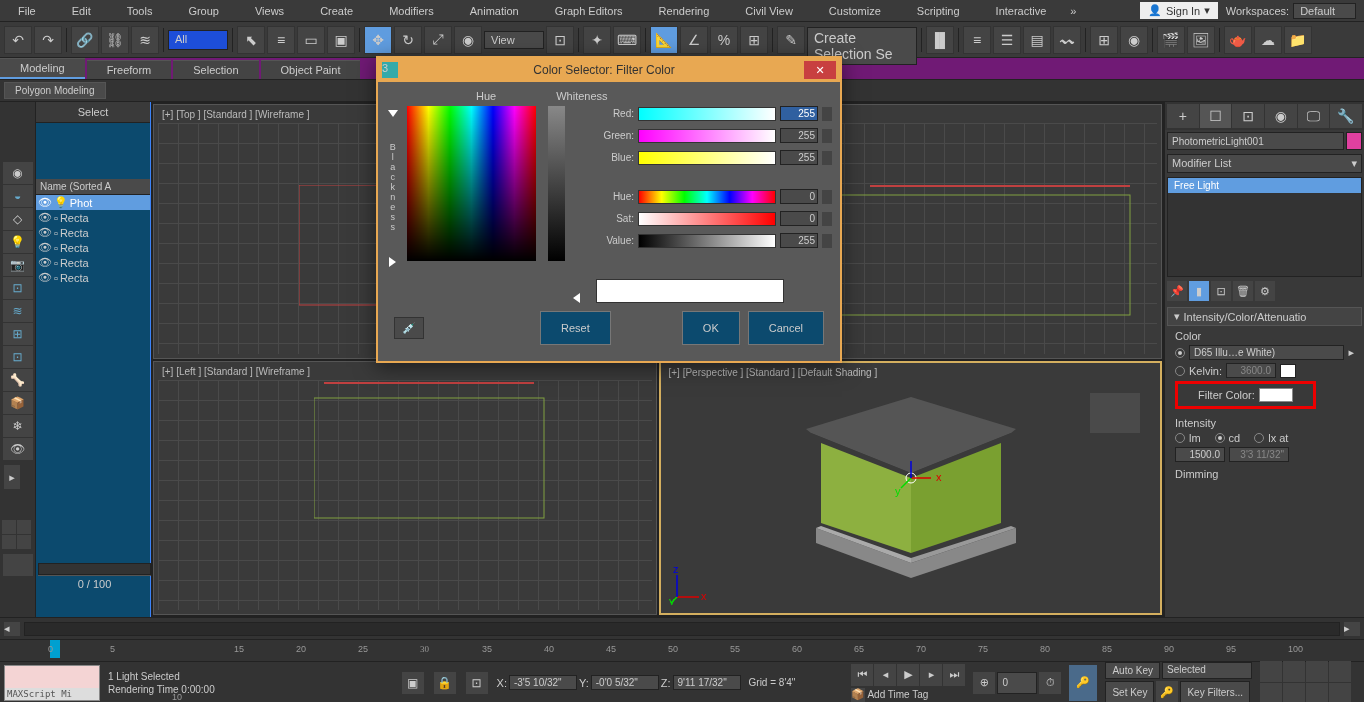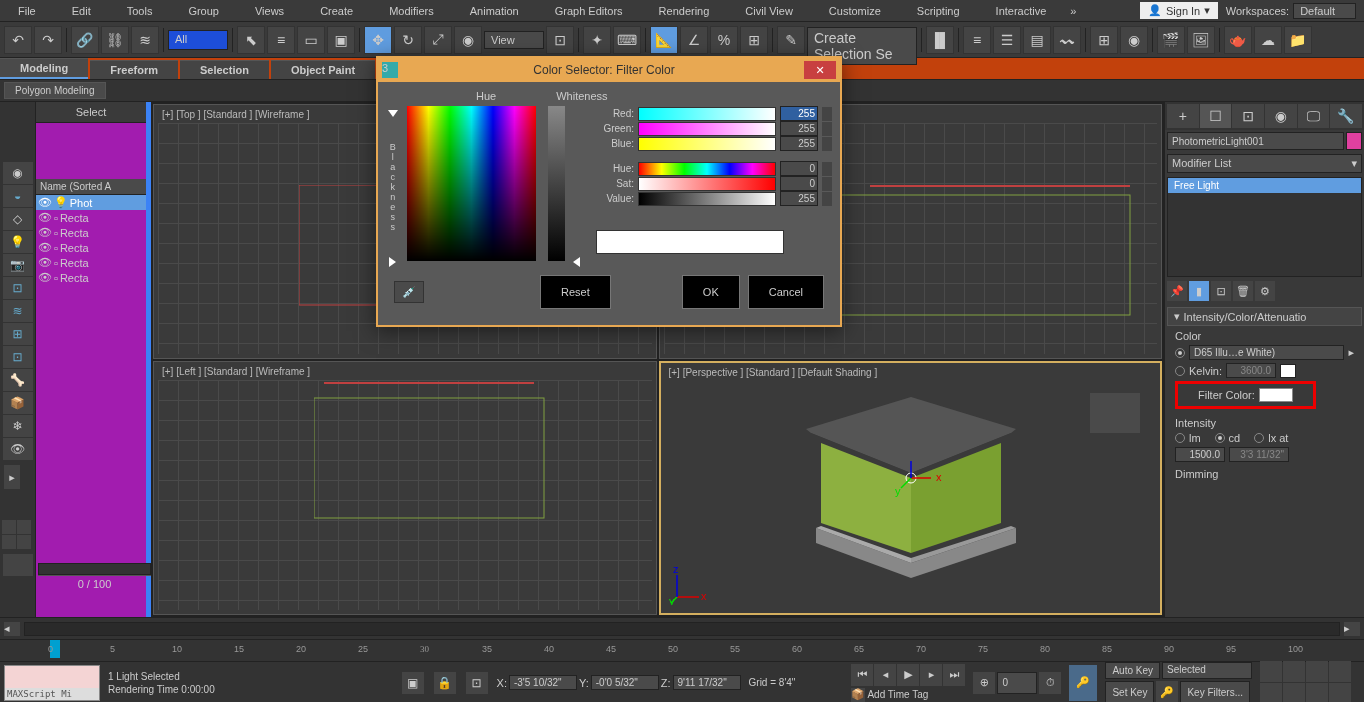--- a/index.html
+++ b/index.html
@@ -17,37 +17,37 @@
     .main-toolbar { height: 36px; background: #3a3a3a; display: flex; align-items: center; border-bottom: 1px solid #222; padding: 0 4px; gap: 2px; }
     .toolbar-btn { width: 28px; height: 28px; background: #444; border: 1px solid #333; display: flex; align-items: center; justify-content: center; cursor: pointer; color: #ccc; font-size: 14px; }
     .toolbar-btn.small { width: 24px; height: 24px; font-size: 12px; }
     .toolbar-btn.active { background: #609de0; }
     .toolbar-sep { width: 1px; height: 24px; background: #222; margin: 0 2px; }
     .all-select { background: #1d4ed8; color: #ccc; border: 1px solid #222; padding: 2px 20px 4px 6px; width: 60px; }
     .view-select { background: #4a4a4a; color: #ccc; border: 1px solid #222; padding: 2px 20px 2px 6px; width: 60px; }
     .create-sel { background: #4a4a4a; color: #ccc; border: 1px solid #222; padding: 2px 6px; width: 110px; font-size: 14px; margin-top: 12px; }
     
     
-    .ribbon-tabs { height: 22px; background: #c2410c; display: flex; align-items: flex-end; border-bottom: 1px solid #222; font-weight: bold; }
+    .ribbon-tabs { height: 22px; background: #701a75; display: flex; align-items: flex-end; border-bottom: 1px solid #222; }
     .ribbon-tab { padding: 3px 20px; background: #444; color: #ccc; border-top: 1px solid #555; cursor: pointer; margin-right: 2px; }
     .ribbon-tab.active { background: #4a4a4a; border-bottom: 2px solid #609de0; }
     .ribbon-panel { height: 22px; background: #333; display: flex; align-items: center; border-bottom: 1px solid #222; padding-left: 4px; }
     .ribbon-panel-label { background: #4a4a4a; padding: 2px 10px; font-size: 10px; border: 1px solid #555; }
     
     
     .main-content { display: flex; height: 515px; }
     
     
     .left-sidebar { width: 36px; background: #333; border-right: 1px solid #222; display: flex; flex-direction: column; gap: 1px; padding-top: 60px; }
     .side-btn { width: 30px; height: 22px; background: #444; margin: 0 auto; display: flex; align-items: center; justify-content: center; color: #ccc; font-size: 12px; }
     .side-btn.blue { color: #6ac; }
     .expand-btn { width: 16px; height: 24px; background: #444; display: flex; align-items: center; justify-content: center; margin: 4px 0 0 4px; }
     
     
-    .scene-explorer { width: 115px; background: #a21caf; border-right: 5px solid #3b82f6; }
+    .scene-explorer { width: 115px; background: #0c4a6e; border-right: 1px solid #3b82f6; }
     .select-header { background: #3a3a3a; color: #ccc; text-align: center; padding: 4px; border-bottom: 1px solid #222; }
     .scene-toolbar { height: 56px; }
     .scene-list-header { background: #4a4a4a; padding: 2px 4px; border-bottom: 1px solid #222; font-size: 10px; }
     .scene-item { display: flex; align-items: center; padding: 1px 2px; gap: 2px; font-size: 10px; }
     .scene-item.selected { background: #609de0; color: #fff; }
     .scene-bottom { position: absolute; bottom: 110px; left: 38px; width: 113px; font-size: 10px; }
     .scene-scroll { height: 12px; background: #333; border: 1px solid #222; }
     .scene-count { text-align: center; padding: 2px; border-top: 1px solid #555; }
     
     
@@ -112,39 +112,39 @@
     .dialog-titlebar { height: 24px; background: #e8a852; display: flex; align-items: center; padding: 0 4px; }
     .dialog-icon { width: 16px; height: 16px; background: #3aa; margin-right: 6px; }
     .dialog-title { flex: 1; text-align: center; color: #333; font-size: 12px; }
     .dialog-close { width: 32px; height: 18px; background: #c84040; color: #fff; display: flex; align-items: center; justify-content: center; font-size: 11px; cursor: pointer; }
     .dialog-body { padding: 8px; background: #595959; }
     .dialog-labels { display: flex; padding-left: 40px; gap: 60px; color: #ccc; font-size: 11px; margin-bottom: 4px; }
     .color-picker-area { display: flex; gap: 8px; }
     .blackness-col { display: flex; flex-direction: column; align-items: center; width: 16px; padding-top: 4px; }
     .hue-box { width: 155px; height: 155px; background: linear-gradient(to bottom, transparent, #000), linear-gradient(to right, #f00, #ff0, #0f0, #0ff, #00f, #f0f, #f00); position: relative; }
     .whiteness-bar { width: 20px; height: 155px; background: linear-gradient(to bottom, #888, #000); margin-left: 4px; }
-    .rgb-controls { flex: 1; display: flex; flex-direction: column; gap: 0; padding-left: 8px; }
+    .rgb-controls { flex: 1; display: flex; flex-direction: column; gap: 7px; padding-left: 8px; }
     .rgb-row { display: flex; align-items: center; gap: 4px; }
     .rgb-label { width: 38px; text-align: right; color: #ccc; font-size: 10px; }
     .rgb-grad { width: 138px; height: 14px; border: 1px solid #333; }
     .red-grad { background: linear-gradient(to right, #0ff, #fff); }
     .green-grad { background: linear-gradient(to right, #f0f, #fff); }
     .blue-grad { background: linear-gradient(to right, #ff0, #fff); }
     .hue-grad { background: linear-gradient(to right, #f00, #ff0, #0f0, #0ff, #00f, #f0f, #f00); }
     .sat-grad { background: linear-gradient(to right, #fff, #f00); }
     .val-grad { background: linear-gradient(to right, #000, #fff); }
     .rgb-input { width: 38px; background: #4a4a4a; border: 1px solid #222; color: #ccc; padding: 1px 2px; font-size: 10px; text-align: right; }
     .rgb-input.selected { background: #3060a0; color: #fff; }
     .rgb-spinner { width: 10px; height: 14px; background: #444; display: flex; flex-direction: column; }
     .rgb-gap { height: 10px; }
     .color-preview-row { display: flex; margin-top: 12px; margin-left: 246px; }
     .color-preview { width: 188px; height: 24px; background: #fff; border: 1px solid #333; }
     .dialog-buttons { display: flex; align-items: center; padding: 8px; gap: 8px; }
     .eyedrop-btn { width: 30px; height: 22px; background: #4a4a4a; border: 1px solid #333; display: flex; align-items: center; justify-content: center; }
-    .dialog-btn { padding: 10px 20px; background: #000000; border: 1px solid #777; color: #ccc; cursor: pointer; font-size: 11px; }
+    .dialog-btn { padding: 10px 20px; background: #0c4a6e; border: 1px solid #777; color: #ccc; cursor: pointer; font-size: 11px; }
     .dialog-spacer { flex: 1; }
     
     .tri-down { width: 0; height: 0; border-left: 5px solid transparent; border-right: 5px solid transparent; border-top: 7px solid #fff; }
     .tri-right { width: 0; height: 0; border-top: 5px solid transparent; border-bottom: 5px solid transparent; border-left: 7px solid #fff; }
     .tri-left { width: 0; height: 0; border-top: 5px solid transparent; border-bottom: 5px solid transparent; border-right: 7px solid #fff; }
     .persp-box { position: absolute; top: 20px; left: 120px; width: 260px; height: 200px; }
   </style>
 </head>
 <body>
 
@@ -428,21 +428,21 @@
 <div class="time-slider-area">
   <div style="width:16px;height:14px;background:#444;margin-left:4px;">◂</div>
   <div class="time-scroll"></div>
   <div style="width:16px;height:14px;background:#444;margin-right:4px;">▸</div>
 </div>
 
 <div class="time-ruler">
   <div style="position:absolute;left:50px;top:0;width:10px;height:18px;background:#00a0d0;"></div>
 <div class="ruler-tick" style="left: 48px;">0</div>
     <div class="ruler-tick" style="left: 110px;">5</div>
-    <div class="ruler-tick" style="left: 172px;">10</div>
+    <div class="ruler-tick" style="left: 172px; margin-top: 48px;">10</div>
     <div class="ruler-tick" style="left: 234px;">15</div>
     <div class="ruler-tick" style="left: 296px;">20</div>
     <div class="ruler-tick" style="left: 358px;">25</div>
     <div class="ruler-tick" style="left: 420px; font-family: Liberation Serif, serif;">30</div>
     <div class="ruler-tick" style="left: 482px;">35</div>
     <div class="ruler-tick" style="left: 544px;">40</div>
     <div class="ruler-tick" style="left: 606px;">45</div>
     <div class="ruler-tick" style="left: 668px;">50</div>
     <div class="ruler-tick" style="left: 730px;">55</div>
     <div class="ruler-tick" style="left: 792px;">60</div>

